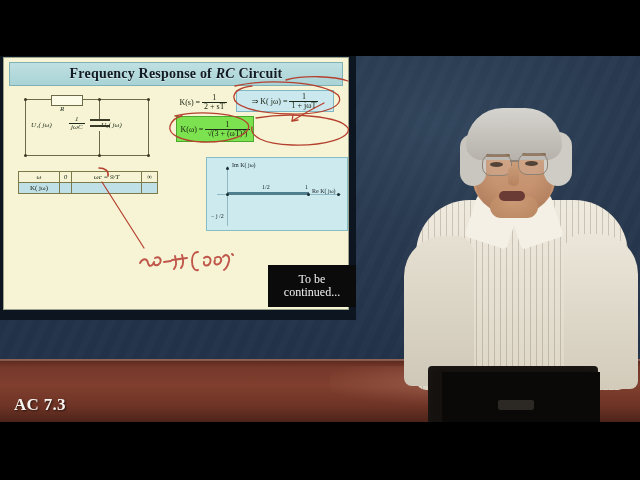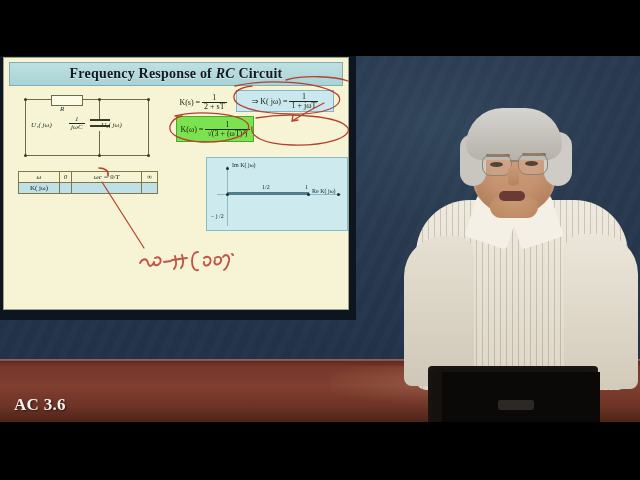--- a/index.html
+++ b/index.html
@@ -292,25 +292,29 @@
             <path d="M194 194 c -4 0, -6 4, -6 9 c 0 7, 3 10, 6 9"></path>
             <path d="M200 200 c 4 -3, 8 0, 6 5 c -2 4, -7 3, -6 -1"></path>
             <path d="M211 200 c 5 -3, 8 1, 5 5 c -3 3, -7 1, -5 -3"></path>
             <path d="M219 199 c 3 -4, 7 -1, 6 4 c -1 4, -2 7, -5 9"></path>
             <path d="M228 196 l 1 1"></path>
           </g>
         </svg>
 
       </div>
 
+      <div id="tbc">
+        <span>To be</span>
+        <span>continued...</span>
+      </div>
 
     </div>
 
     <div id="lower-text">
-      <div id="ac-line">AC 3.6</div>
+      <div id="ac-line">AC 7.3</div>
       <div id="tf-line">Transfer Function, Frequency Response</div>
     </div>
 
   </div>
 
   <div class="bar" id="bar-top"></div>
   <div class="bar" id="bar-bottom"></div>
 
 </div>
 

